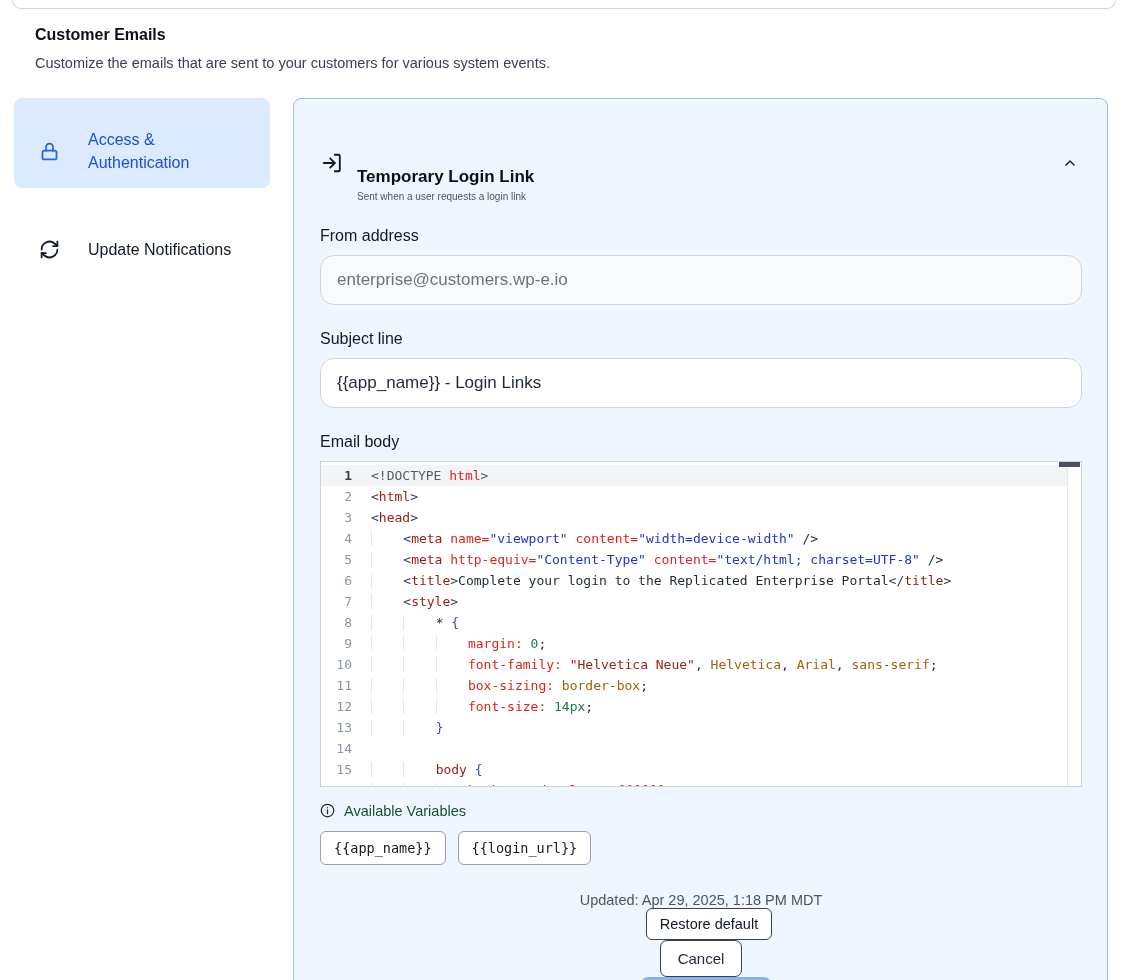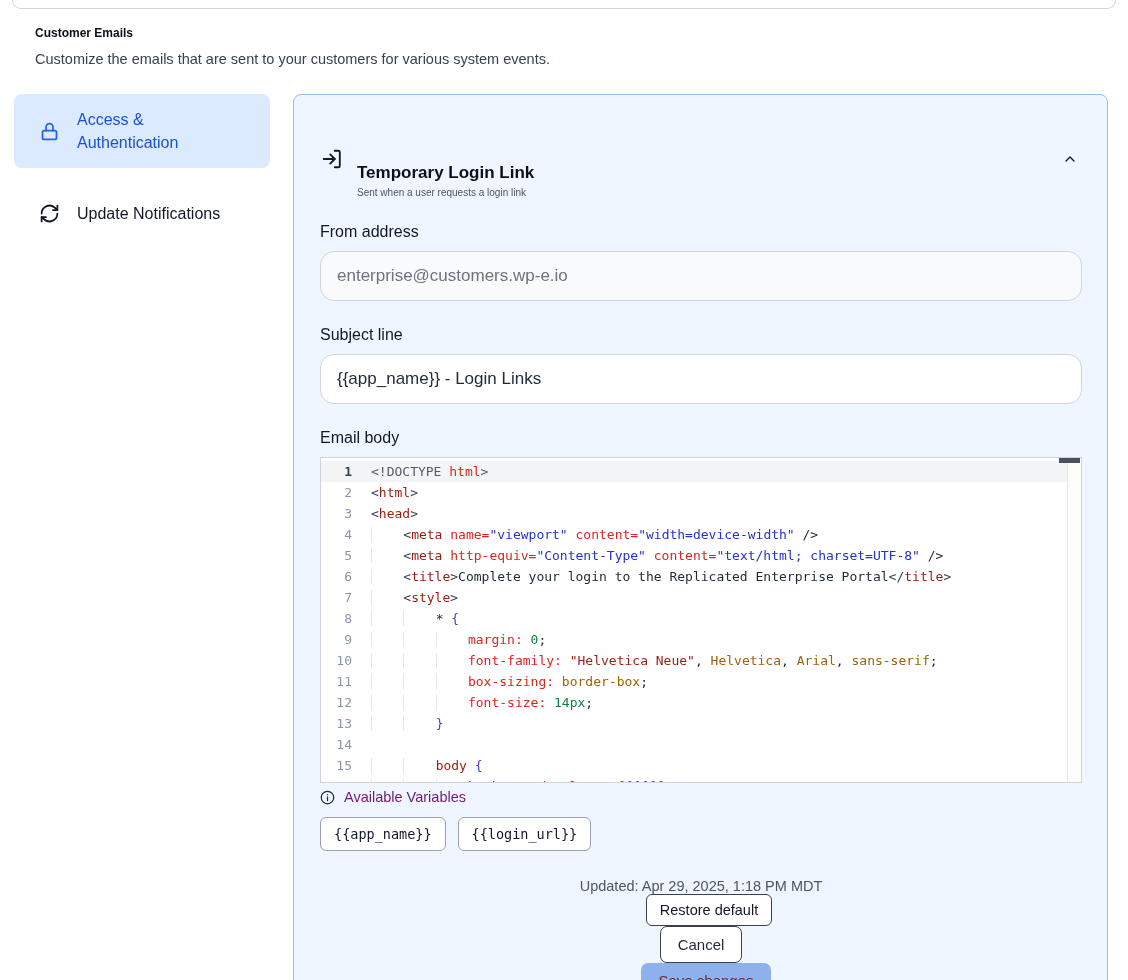--- a/index.html
+++ b/index.html
@@ -6,27 +6,27 @@
   html,body { margin:0; padding:0; }
   body {
     width:1128px; height:980px; background:#ffffff; position:relative;
     font-family:"Liberation Sans", sans-serif; color:#111827; overflow:hidden;
   }
   .top-card-edge {
     position:absolute; top:0; left:12px; width:1104px; height:9px;
     border:1px solid #d1d5db; border-top:none; border-radius:0 0 10px 10px;
   }
   .page-header { margin:26px 0 0 35px; }
-  .page-title { font-size:12px; font-weight:700; color:#0b0f19; }
+  .page-title { font-size:16px; font-weight:700; color:#0b0f19; }
   .page-subtitle { margin-top:11px; font-size:14.5px; color:#374151; }
   .layout { display:flex; margin-top:27px; padding:0 20px 0 14px; align-items:flex-start; }
 
   
   .sidebar { width:256px; flex-shrink:0; }
-  .side-item { display:flex; align-items:center; gap:17px; padding:14px 10px 14px 24px;
+  .side-item { display:flex; align-items:center; gap:28px; padding:30px 10px 14px 24px;
     border-radius:8px; font-size:16px; cursor:pointer; }
   .side-item.active { background:#dbeafe; color:#1d4ed8; font-weight:500; }
   .side-item .lbl { line-height:1.45; }
   .side-item.plain { margin-top:20px; color:#111827; font-weight:500; }
   .side-icon { width:22px; height:22px; flex-shrink:0; display:flex; align-items:center; justify-content:center; }
 
   
   .panel { flex:1; margin-left:23px; background:#eff6ff; border:1px solid #96bdf2;
     border-radius:8px; padding:25px 25px 24px 26px; min-height:845px; }
   .panel-head { display:flex; align-items:center; }
@@ -65,21 +65,21 @@
   .tk-prop { color:#dc2420; }
   .tk-kw   { color:#a16207; }
   .tk-cstr { color:#9a1b12; }
   .tk-num  { color:#12813e; }
   .tk-brace{ color:#3f3fd3; }
   .tk-ind  { border-left:1px solid #e4e7eb; }
   .vtrack { position:absolute; top:0; right:0; bottom:0; width:14px; background:#fdfdfc; border-left:1px solid #e5e7eb; }
   .vthumb { position:absolute; top:0; right:1px; width:21px; height:5px; background:#4a5160; }
 
   
-  .vars-head { display:flex; align-items:flex-end; gap:9px; margin-top:6px; font-size:14.5px; color:#701a75; }
+  .vars-head { display:flex; align-items:flex-start; gap:9px; margin-top:16px; font-size:14.5px; color:#14532d; }
   .chips { display:flex; gap:12px; margin-top:12px; }
   .chip { font-family:"DejaVu Sans Mono", monospace; font-size:13.5px; background:#ffffff;
     border:1px solid #9aa1ac; border-radius:6px; padding:8px 13px; color:#111827; cursor:pointer; }
 
   
   .panel-footer { display:flex; align-items:center; margin-top:27px;flex-direction:column; }
   .updated { font-size:14.5px; color:#4b5563; }
   .btn { font-family:inherit; cursor:pointer; }
   .btn-restore { margin-left:16px; padding:7px 13px; font-size:14.5px; color:#111827;
     background:#ffffff; border:1px solid #394150; border-radius:6px; }

